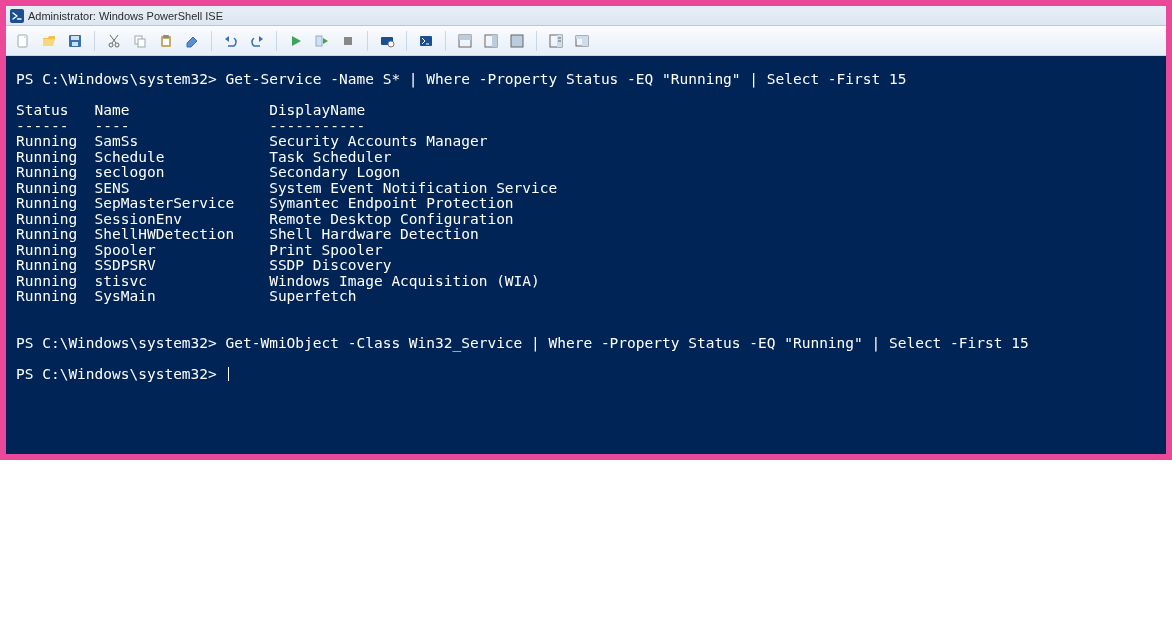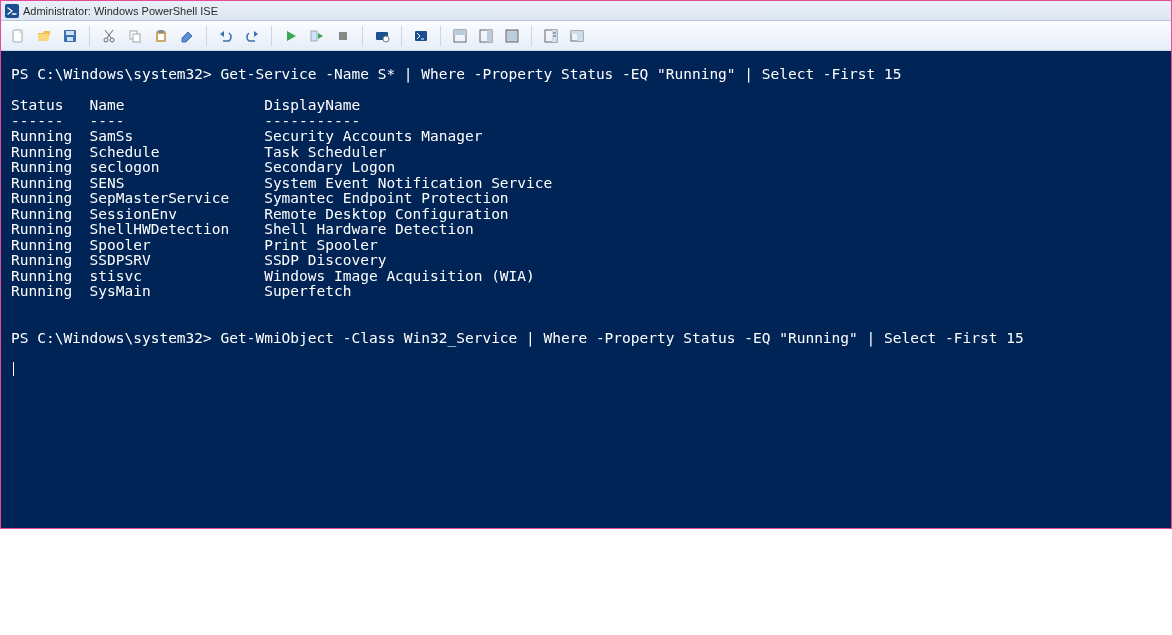--- a/index.html
+++ b/index.html
@@ -8,24 +8,24 @@
     padding: 0;
     font-family: "Segoe UI", Tahoma, sans-serif;
     font-size: 12px;
     background: #fff;
     width: 1172px;
     height: 635px;
     overflow: hidden;
   }
   .window {
     width: 1172px;
-    height: 529px;
+    height: 460px;
     display: flex;
     flex-direction: column;
-    border: 1px solid #ec4899;
+    border: 6px solid #ec4899;
   }
   .titlebar {
     height: 20px;
     background: linear-gradient(#e9eff7, #dce6f2);
     border-bottom: 1px solid #b8c8da;
     display: flex;
     align-items: center;
     padding: 0 4px;
     font-size: 11px;
     color: #2b2b2b;
@@ -249,15 +249,15 @@
 Running  SessionEnv          Remote Desktop Configuration
 Running  ShellHWDetection    Shell Hardware Detection
 Running  Spooler             Print Spooler
 Running  SSDPSRV             SSDP Discovery
 Running  stisvc              Windows Image Acquisition (WIA)
 Running  SysMain             Superfetch
 
 
 PS C:\Windows\system32&gt; Get-WmiObject -Class Win32_Service | Where -Property Status -EQ "Running" | Select -First 15
 
-<span class="cursor"></span></div>
+<span>PS C:\Windows\system32&gt; </span><span class="cursor"></span></div>
 
 </div>
 
 </body></html>

